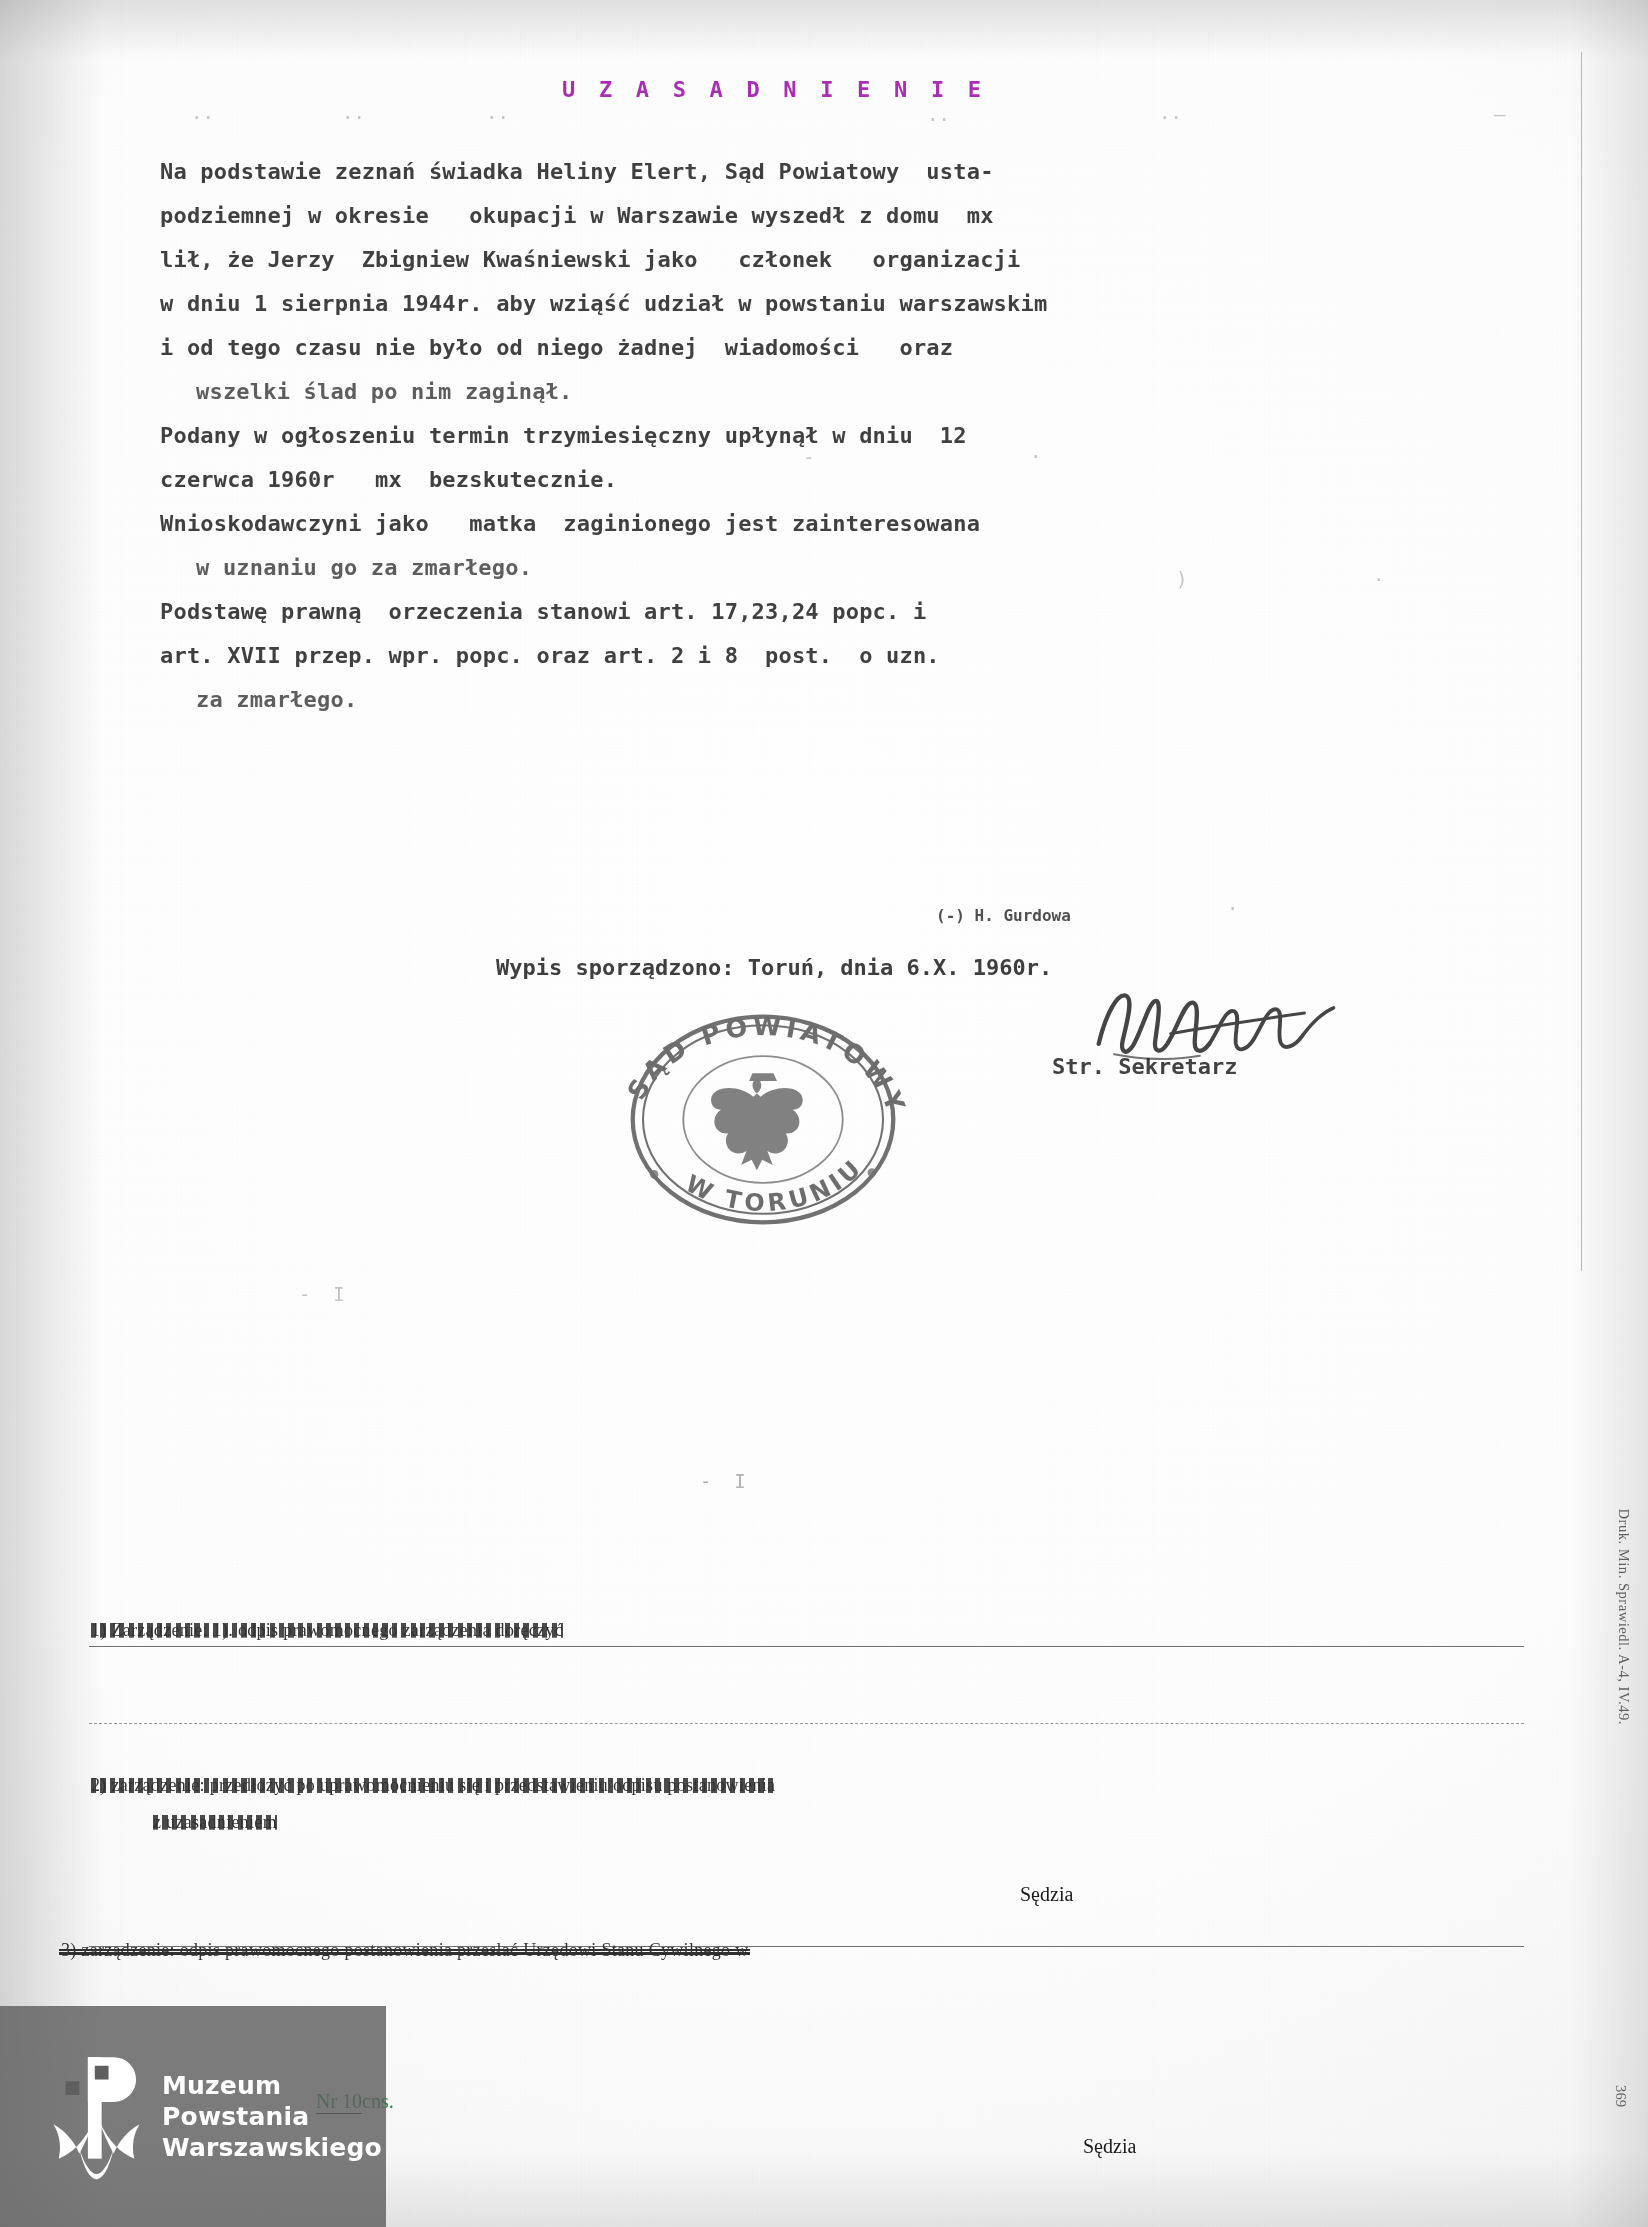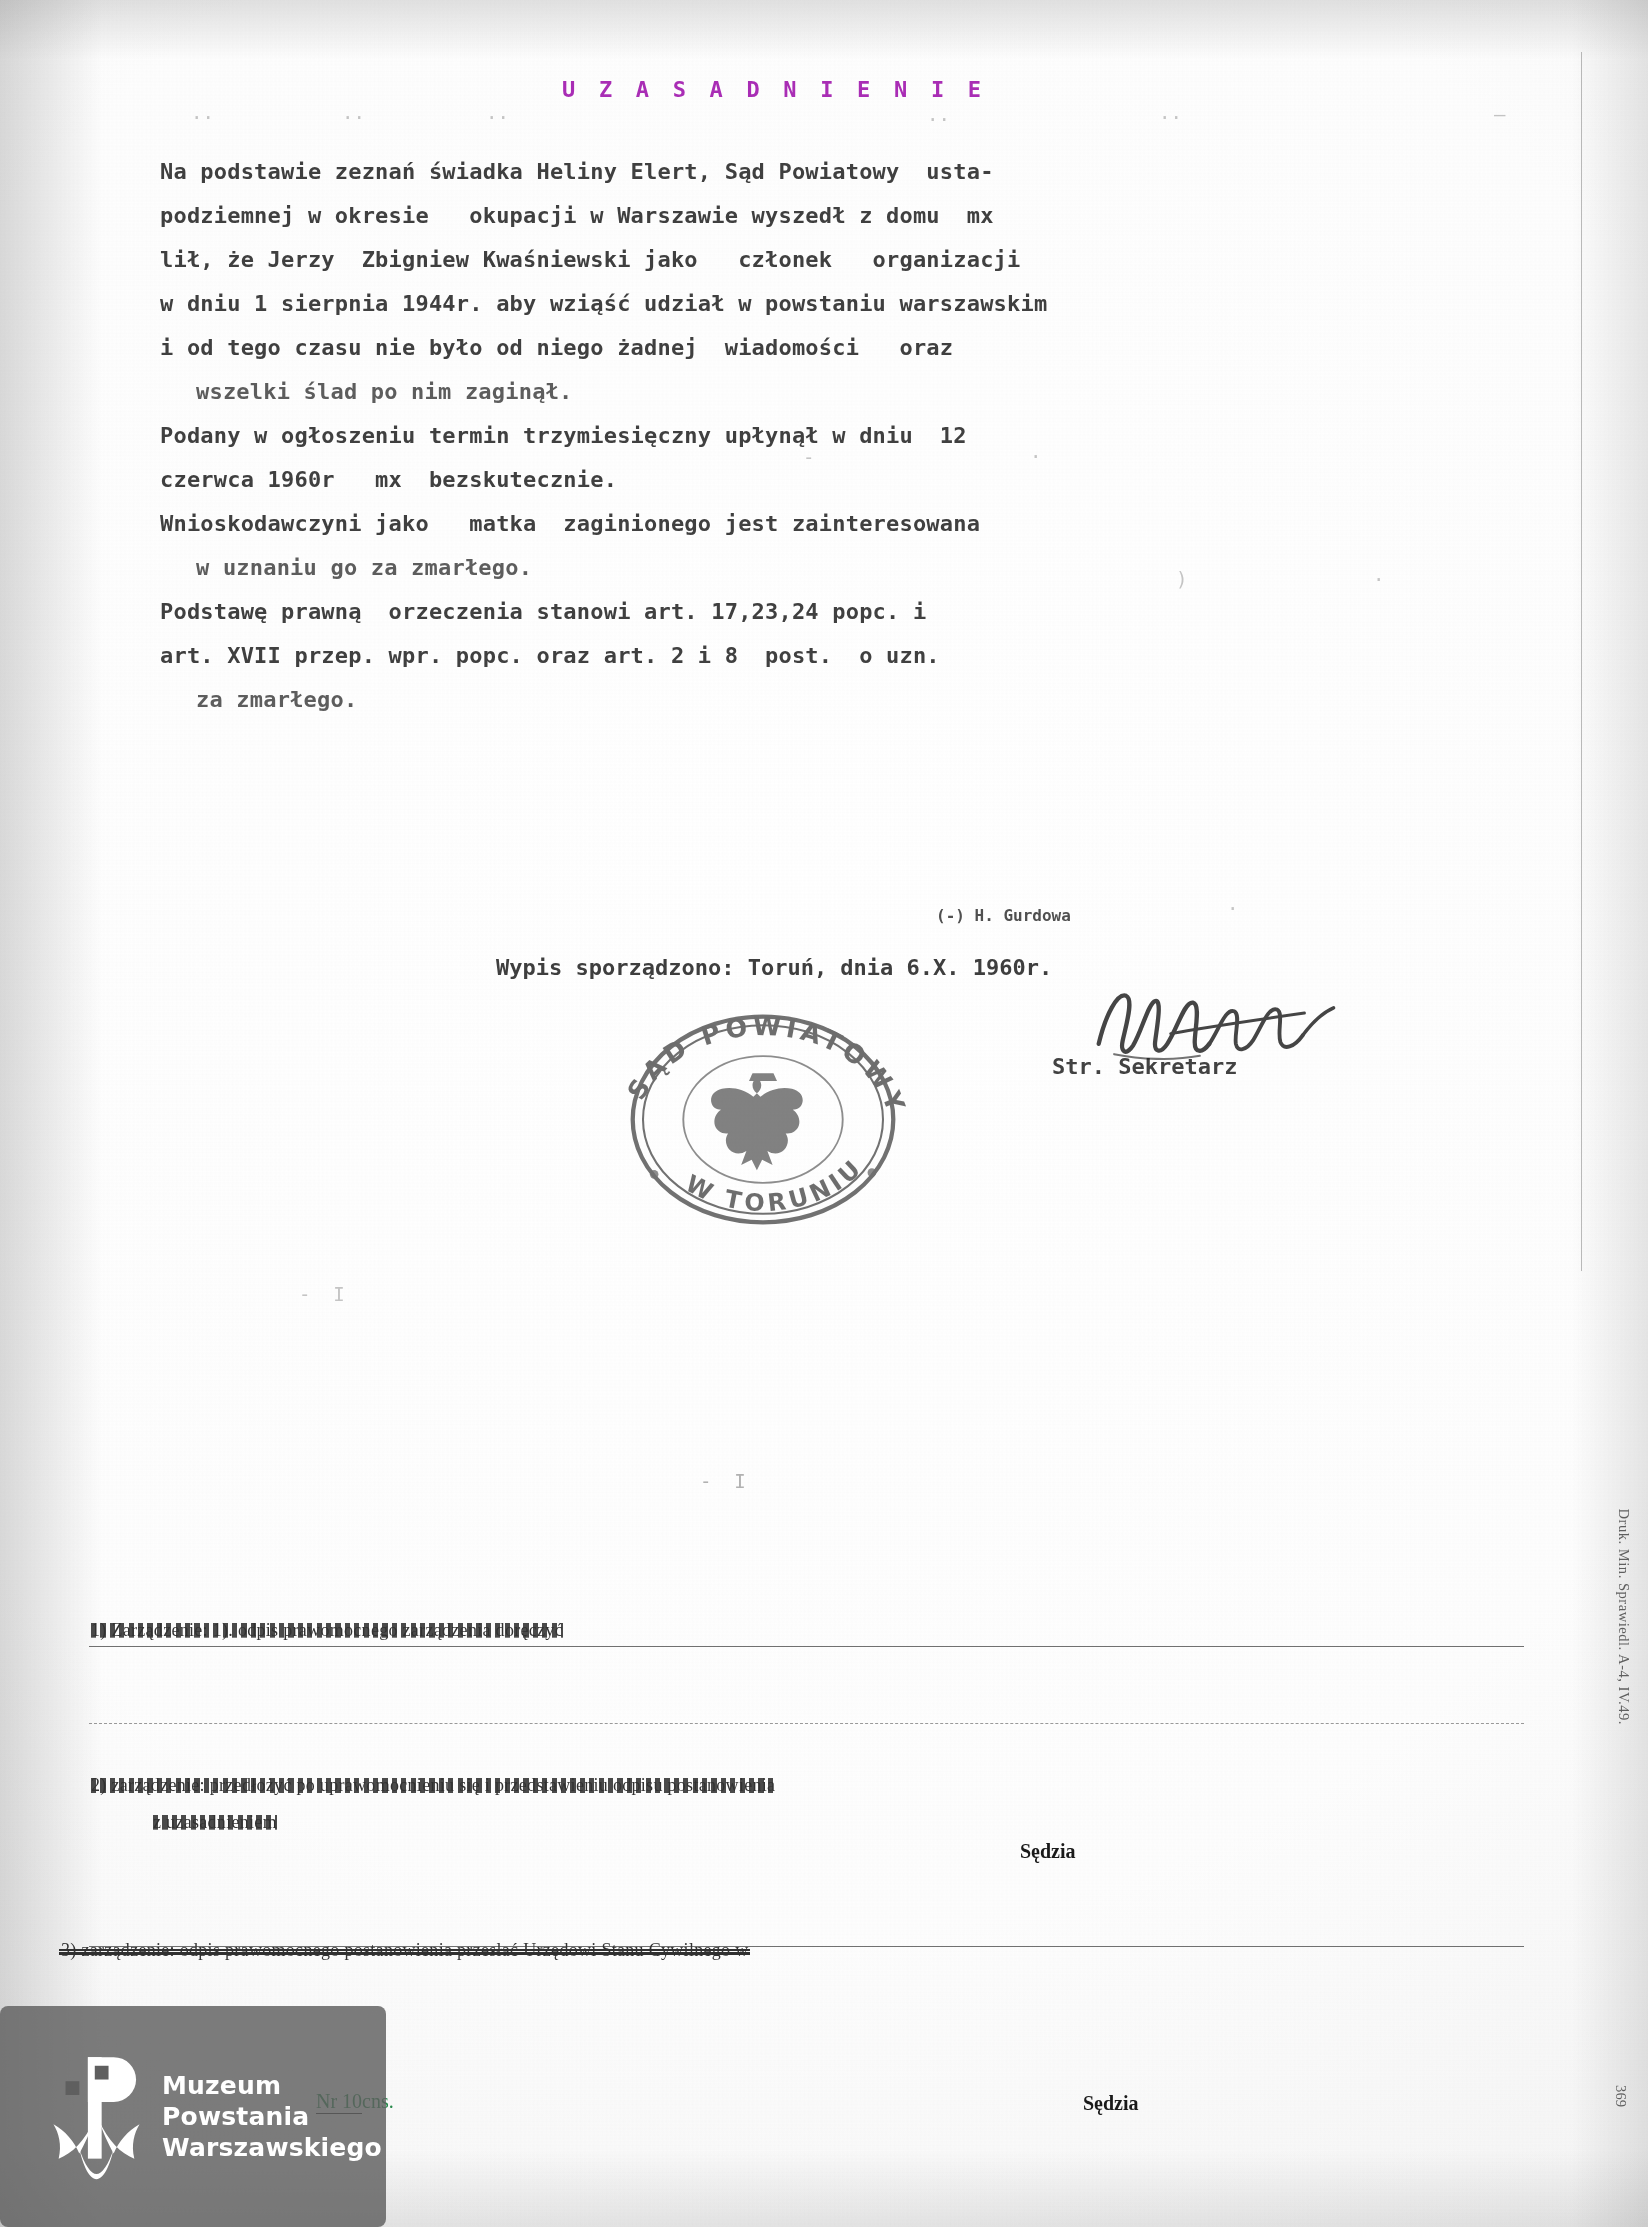--- a/index.html
+++ b/index.html
@@ -154,21 +154,22 @@
        rgba(20,20,20,0) 5.2px, rgba(20,20,20,0) 9.4px);
     background-size:100% 70%;
     background-position:0 52%;
     background-repeat:repeat-x;
   }
   .sedzia{
     position:absolute;
     font-family:"Liberation Serif",serif;
     font-size:20px;
     color:#1a1a1a;
-    font-weight:700;
+    font-weight:400;
+    margin-top:43px;
   }
 
   
   .imprint{
     position:absolute;
     right:15.5px; top:1725px;
     transform:rotate(90deg);
     transform-origin:right top;
     font-family:"Liberation Serif",serif;
     font-size:14.6px;
@@ -197,21 +198,20 @@
   .watermark{
     position:absolute;
     left:0; bottom:0;
     width:386px; height:221px;
     background:rgba(95,95,95,.82);
     display:flex;
     align-items:center;
     gap:19px;
     padding-left:50px;
     box-sizing:border-box;
-    border-radius:8px;
   }
   .anchor{width:93px;height:129px;flex:none;}
   .anchor svg{width:100%;height:100%;}
   .wm-text{
     color:#ffffff;
     font-family:"DejaVu Sans","Liberation Sans",sans-serif;
     font-weight:bold;
     font-size:25px;
     line-height:31px;
     letter-spacing:0.2px;

